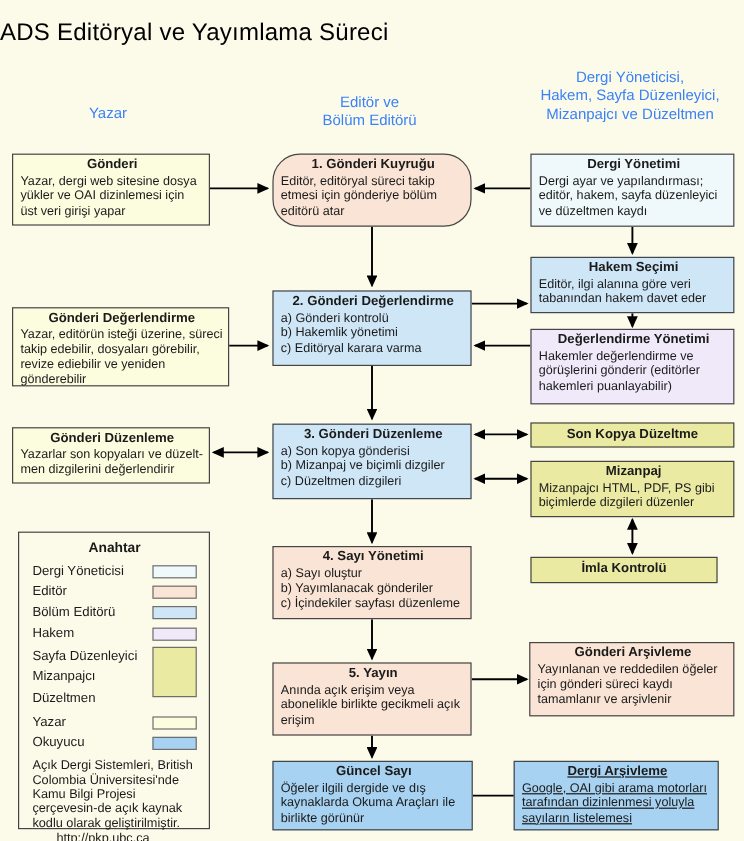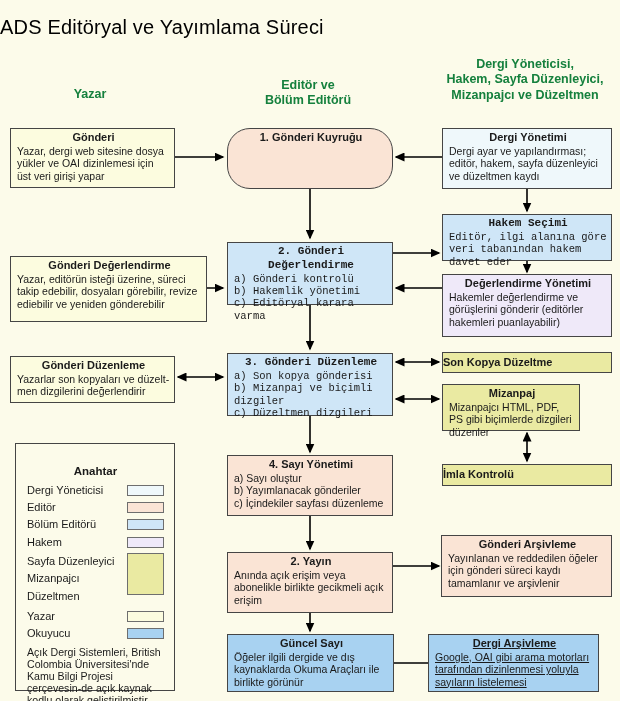--- a/index.html
+++ b/index.html
@@ -1,38 +1,38 @@
 <!DOCTYPE html>
 <html style="--page-bg: #FCFBEA; --box-border: #454545; --arrow: #000000; --yazar: #FCFCDF; --editor: #FAE4D5; --bolum-editoru: #CFE6F7; --dergi-yoneticisi: #EFF8FB; --hakem: #EFE9F9; --dizgici: #EAEAA2; --okuyucu: #A8D2F1;"><head>
 <meta charset="utf-8">
 <style>
   html,body{margin:0;padding:0;background:#fff;}
   .canvas{position:relative;width:620px;height:701px;background:var(--page-bg,#FCFBEA);
           font-family:"Liberation Sans",sans-serif;color:#1a1a1a;overflow:hidden;}
   .title{position:absolute;top:16px;left:0;width:100%;text-align:left;
          font-size:20px;font-weight:500;margin:0;color:#000;letter-spacing:0.2px;}
   .colhead{position:absolute;text-align:center;font-size:12.5px;line-height:1.22;
-           white-space:pre-line;color:#15803d;font-weight:bold;}
+           white-space:pre-line;color:#3b82f6;}
   .arrows{position:absolute;left:0;top:0;width:620px;height:701px;}
   .arrows line{stroke:var(--arrow,#000);stroke-width:1.6;}
   .box{position:absolute;border:1.6px solid var(--box-border,#454545);box-sizing:border-box;
        padding:2px 4px 2px 6px;font-size:10.5px;line-height:1.18;}
   .bt{font-weight:bold;text-align:center;font-size:11px;line-height:1.25;}
   .bb{white-space:pre-line;}
-  .single{display:flex;align-items:center;padding:0;}
+  .single{display:flex;align-items:center;justify-content:center;padding:0;}
   .f-yazar{background:var(--yazar,#FCFCDF);}
   .f-editor{background:var(--editor,#FAE4D5);}
-  .f-bolum{background:var(--bolum-editoru,#CFE6F7);font-family:Liberation Mono, monospace;}
+  .f-bolum{background:var(--bolum-editoru,#CFE6F7);}
   .f-dergiyon{background:var(--dergi-yoneticisi,#EFF8FB);}
   .f-hakem{background:var(--hakem,#EFE9F9);}
   .f-dizgi{background:var(--dizgici,#EAEAA2);}
   .f-okuyucu{background:var(--okuyucu,#A8D2F1);}
   .legend{position:absolute;left:15px;top:443px;width:160px;height:248px;
           border:1.6px solid var(--box-border,#454545);box-sizing:border-box;
-          padding:21px 10px 4px 11px;background:var(--page-bg,#FCFBEA);}
+          padding:7px 10px 4px 11px;background:var(--page-bg,#FCFBEA);}
   .legend-title{font-weight:bold;text-align:center;font-size:11.5px;margin-bottom:7px;}
   .lrow{display:flex;align-items:center;justify-content:space-between;
         margin-bottom:4px;font-size:11px;}
   .lrow.tall{align-items:flex-start;margin-bottom:4px;}
   .llabel{line-height:1.2;}
   .llabel.pre{white-space:pre-line;line-height:1.6;}
   .lswatch{width:37px;height:11px;border:1px solid #6e6e6e;flex:none;box-sizing:border-box;}
   .lswatch.tall{height:42px;}
   .legend-note{font-size:10.6px;line-height:1.13;margin-top:7px;}
   .legend-url{font-size:10.6px;margin-left:20px;line-height:1.2;}
@@ -74,52 +74,53 @@
   <div class="colhead" style="left:243px;top:78px;width:130px;">Editör ve
 Bölüm Editörü</div>
   <div class="colhead" style="left:430px;top:57px;width:190px;">Dergi Yöneticisi,
 Hakem, Sayfa Düzenleyici,
 Mizanpajcı ve Düzeltmen</div>
 
   <div class="box f-yazar" style="left:10px;top:128px;width:165px;height:60px;">
     <div class="bt">Gönderi</div>
     <div class="bb">Yazar, dergi web sitesine dosya yükler ve OAI dizinlemesi için üst veri girişi yapar</div>
   </div>
-  <div class="box f-yazar" style="left:10px;top:256px;width:197px;height:66px;">
+  <div class="box f-yazar" style="left:10px;top:256px;width:181px;height:66px;">
     <div class="bt">Gönderi Değerlendirme</div>
     <div class="bb">Yazar, editörün isteği üzerine, süreci takip edebilir, dosyaları görebilir, revize ediebilir ve yeniden gönderebilir</div>
   </div>
   <div class="box f-yazar" style="left:10px;top:356px;width:165px;height:47px;">
     <div class="bt">Gönderi Düzenleme</div>
     <div class="bb">Yazarlar son kopyaları ve düzelt-men dizgilerini değerlendirir</div>
   </div>
 
   <div class="box f-editor" style="left:227px;top:128px;width:166px;height:61px;border-radius:23px;">
     <div class="bt">1. Gönderi Kuyruğu</div>
+    <div class="bb">Editör, editöryal süreci takip etmesi için gönderiye bölüm editörü atar</div>
   </div>
   <div class="box f-bolum" style="left:227px;top:242px;width:166px;height:63px;">
     <div class="bt">2. Gönderi Değerlendirme</div>
     <div class="bb">a) Gönderi kontrolü
 b) Hakemlik yönetimi
 c) Editöryal karara varma</div>
   </div>
   <div class="box f-bolum" style="left:227px;top:353px;width:166px;height:63px;">
     <div class="bt">3. Gönderi Düzenleme</div>
     <div class="bb">a) Son kopya gönderisi
 b) Mizanpaj ve biçimli dizgiler
 c) Düzeltmen dizgileri</div>
   </div>
   <div class="box f-editor" style="left:227px;top:455px;width:166px;height:61px;">
     <div class="bt">4. Sayı Yönetimi</div>
     <div class="bb">a) Sayı oluştur
 b) Yayımlanacak gönderiler
 c) İçindekiler sayfası düzenleme</div>
   </div>
   <div class="box f-editor" style="left:227px;top:552px;width:166px;height:61px;">
-    <div class="bt">2. Yayın</div>
+    <div class="bt">5. Yayın</div>
     <div class="bb">Anında açık erişim veya abonelikle birlikte gecikmeli açık erişim</div>
   </div>
   <div class="box f-okuyucu" style="left:227px;top:634px;width:167px;height:58px;">
     <div class="bt">Güncel Sayı</div>
     <div class="bb">Öğeler ilgili dergide ve dış kaynaklarda Okuma Araçları ile birlikte görünür</div>
   </div>
 
   <div class="box f-dergiyon" style="left:442px;top:128px;width:170px;height:61px;">
     <div class="bt">Dergi Yönetimi</div>
     <div class="bb">Dergi ayar ve yapılandırması; editör, hakem, sayfa düzenleyici ve düzeltmen kaydı</div>
@@ -128,25 +129,25 @@
     <div class="bt">Hakem Seçimi</div>
     <div class="bb">Editör, ilgi alanına göre veri tabanından hakem davet eder</div>
   </div>
   <div class="box f-hakem" style="left:442px;top:274px;width:170px;height:63px;">
     <div class="bt">Değerlendirme Yönetimi</div>
     <div class="bb">Hakemler değerlendirme ve görüşlerini gönderir (editörler hakemleri puanlayabilir)</div>
   </div>
   <div class="box f-dizgi single" style="left:442px;top:352px;width:170px;height:21px;">
     <div class="bt">Son Kopya Düzeltme</div>
   </div>
-  <div class="box f-dizgi" style="left:442px;top:384px;width:138px;height:47px;">
+  <div class="box f-dizgi" style="left:442px;top:384px;width:170px;height:47px;">
     <div class="bt">Mizanpaj</div>
     <div class="bb">Mizanpajcı HTML, PDF, PS gibi biçimlerde dizgileri düzenler</div>
   </div>
-  <div class="box f-dizgi single" style="left:442px;top:464px;width:170px;height:22px;">
+  <div class="box f-dizgi single" style="left:442px;top:464px;width:156px;height:22px;">
     <div class="bt">İmla Kontrolü</div>
   </div>
   <div class="box f-editor" style="left:441px;top:535px;width:171px;height:62px;">
     <div class="bt">Gönderi Arşivleme</div>
     <div class="bb">Yayınlanan ve reddedilen öğeler için gönderi süreci kaydı tamamlanır ve arşivlenir</div>
   </div>
   <div class="box f-okuyucu" style="left:428px;top:634px;width:171px;height:58px;text-decoration:underline;">
     <div class="bt">Dergi Arşivleme</div>
     <div class="bb">Google, OAI gibi arama motorları tarafından dizinlenmesi yoluyla sayıların listelemesi</div>
   </div>

